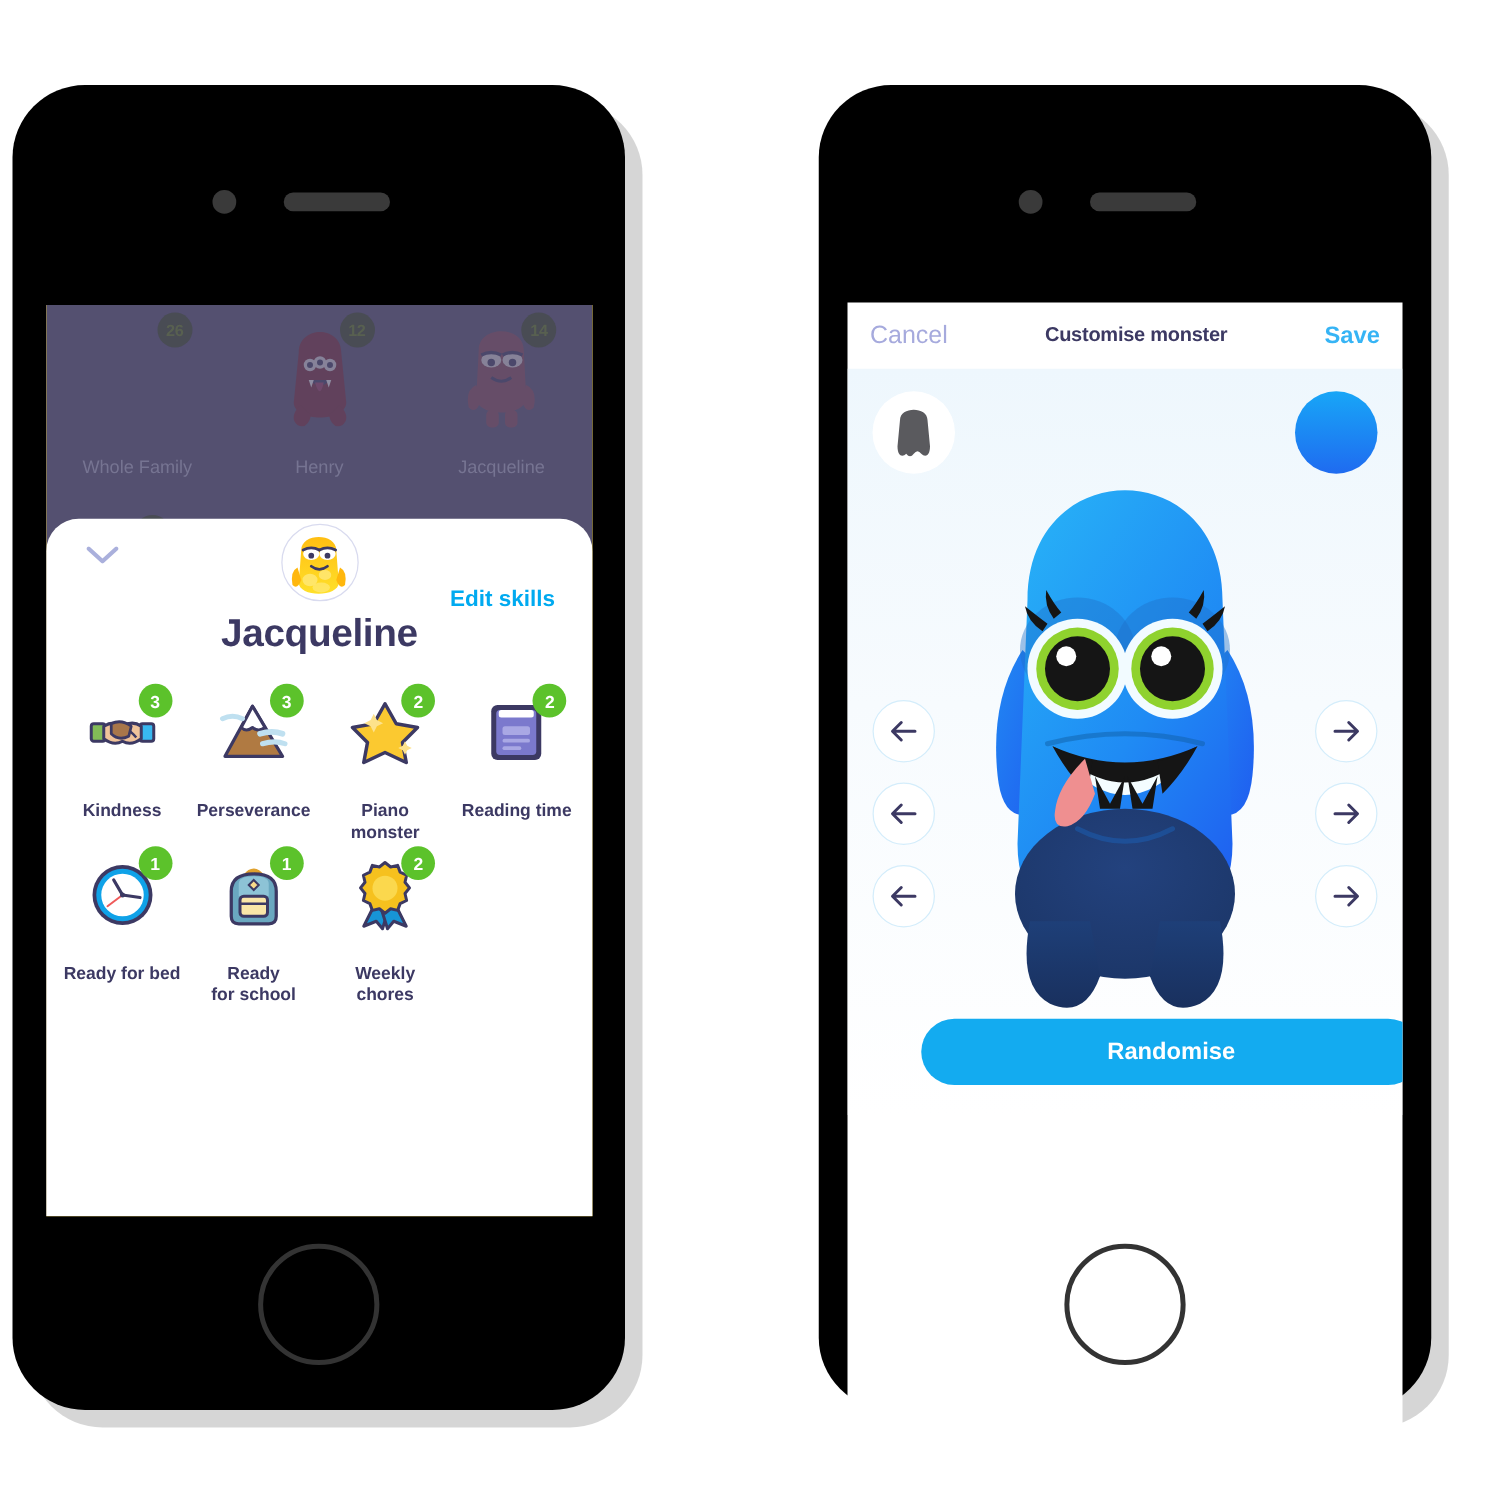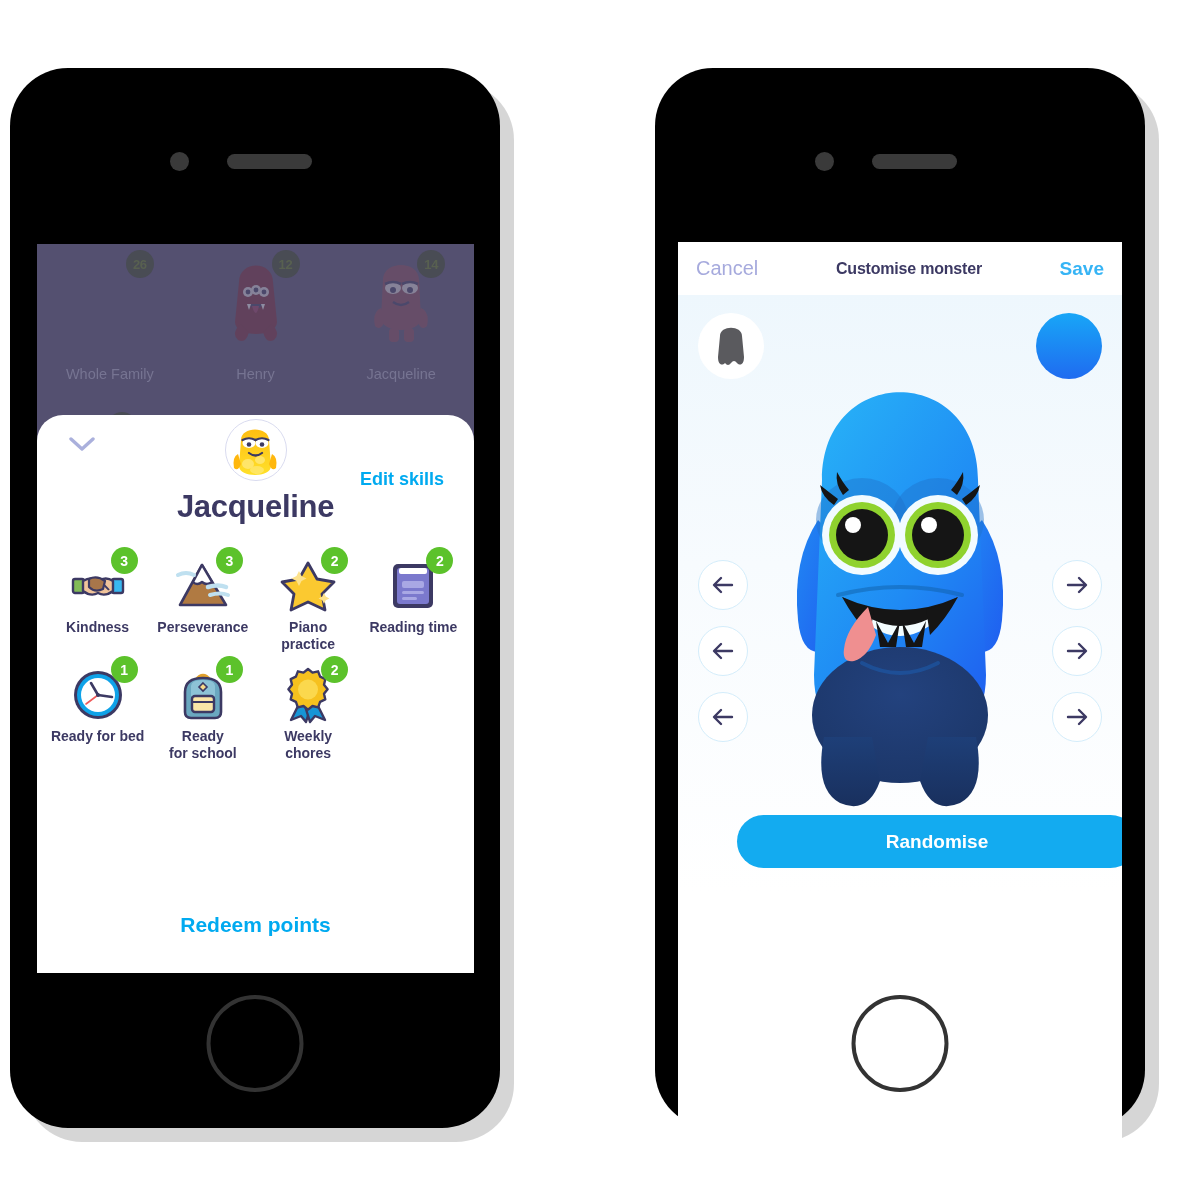--- a/index.html
+++ b/index.html
@@ -141,21 +141,21 @@
   }
   .skill-badge{
     position:absolute;right:-9px;top:-8px;
     width:27px;height:27px;border-radius:50%;
     background:#5cc22b;
     color:#ffffff;font-size:14px;font-weight:bold;
     display:flex;align-items:center;justify-content:center;
     z-index:5;
   }
   .skill-label{
-    margin-top:2px;
+    margin-top:23px;
     font-size:14px;font-weight:bold;
     color:#3c3963;
     text-align:center;line-height:1.18;
     max-width:95px;
   }
   .add-skill .skill-ico{
     background:#e8f6fe;border-radius:50%;
   }
   .add-skill .skill-label{color:#00aaf0;}
   .redeem{
@@ -383,21 +383,21 @@
 
           <div class="skill">
             <div class="skill-ico">
               <div class="skill-badge">2</div>
               <svg width="58" height="58" viewBox="0 0 58 58">
                 <path d="M29 6 L38 22 L55 25 L43 37 L46 53 L29 45 L12 53 L15 37 L3 25 L20 22 Z" fill="#fbc930" stroke="#3c3963" stroke-width="2.8" stroke-linejoin="round"></path>
                 <path d="M20 14 l2.5 5 l5 2.5 l-5 2.5 l-2.5 5 l-2.5 -5 l-5 -2.5 l5 -2.5 Z" fill="#fde28c"></path>
                 <path d="M45 36 l1.8 3.6 l3.6 1.8 l-3.6 1.8 l-1.8 3.6 l-1.8 -3.6 l-3.6 -1.8 l3.6 -1.8 Z" fill="#fde28c"></path>
               </svg>
             </div>
-            <div class="skill-label">Piano practice</div>
+            <div class="skill-label">Piano monster</div>
           </div>
 
           <div class="skill">
             <div class="skill-ico">
               <div class="skill-badge">2</div>
               <svg width="58" height="58" viewBox="0 0 58 58">
                 <rect x="9" y="7" width="40" height="44" rx="5" fill="#3c3963"></rect>
                 <rect x="13" y="11" width="32" height="36" rx="3" fill="#7b79cd"></rect>
                 <rect x="15" y="11" width="28" height="6" rx="2" fill="#ffffff"></rect>
                 <rect x="18" y="24" width="22" height="7" rx="2" fill="#a9a8e4"></rect>
@@ -447,21 +447,20 @@
                 <path d="M38 38 L46 54 L36 50 L31 56 L26 40 Z" fill="#1795d6" stroke="#3c3963" stroke-width="2.4" stroke-linejoin="round"></path>
                 <path d="M29 3 l4.5 3.6 l5.6 -1.3 l2 5.4 l5.2 2.5 l-1.3 5.6 l3.6 4.5 l-3.6 4.5 l1.3 5.6 l-5.2 2.5 l-2 5.4 l-5.6 -1.3 l-4.5 3.6 l-4.5 -3.6 l-5.6 1.3 l-2 -5.4 l-5.2 -2.5 l1.3 -5.6 l-3.6 -4.5 l3.6 -4.5 l-1.3 -5.6 l5.2 -2.5 l2 -5.4 l5.6 1.3 Z" fill="#f6c11e" stroke="#3c3963" stroke-width="2.4" stroke-linejoin="round"></path>
                 <circle cx="29" cy="23.5" r="10" fill="#fbd84d"></circle>
               </svg>
             </div>
             <div class="skill-label">Weekly chores</div>
           </div>
 
         </div>
 
-        <div class="redeem">Redeem points</div>
       </div>
     </div>
 
     <div class="home"></div>
   </div>
 
   <div class="phone right">
     <div class="cam"></div>
     <div class="speaker"></div>
 

